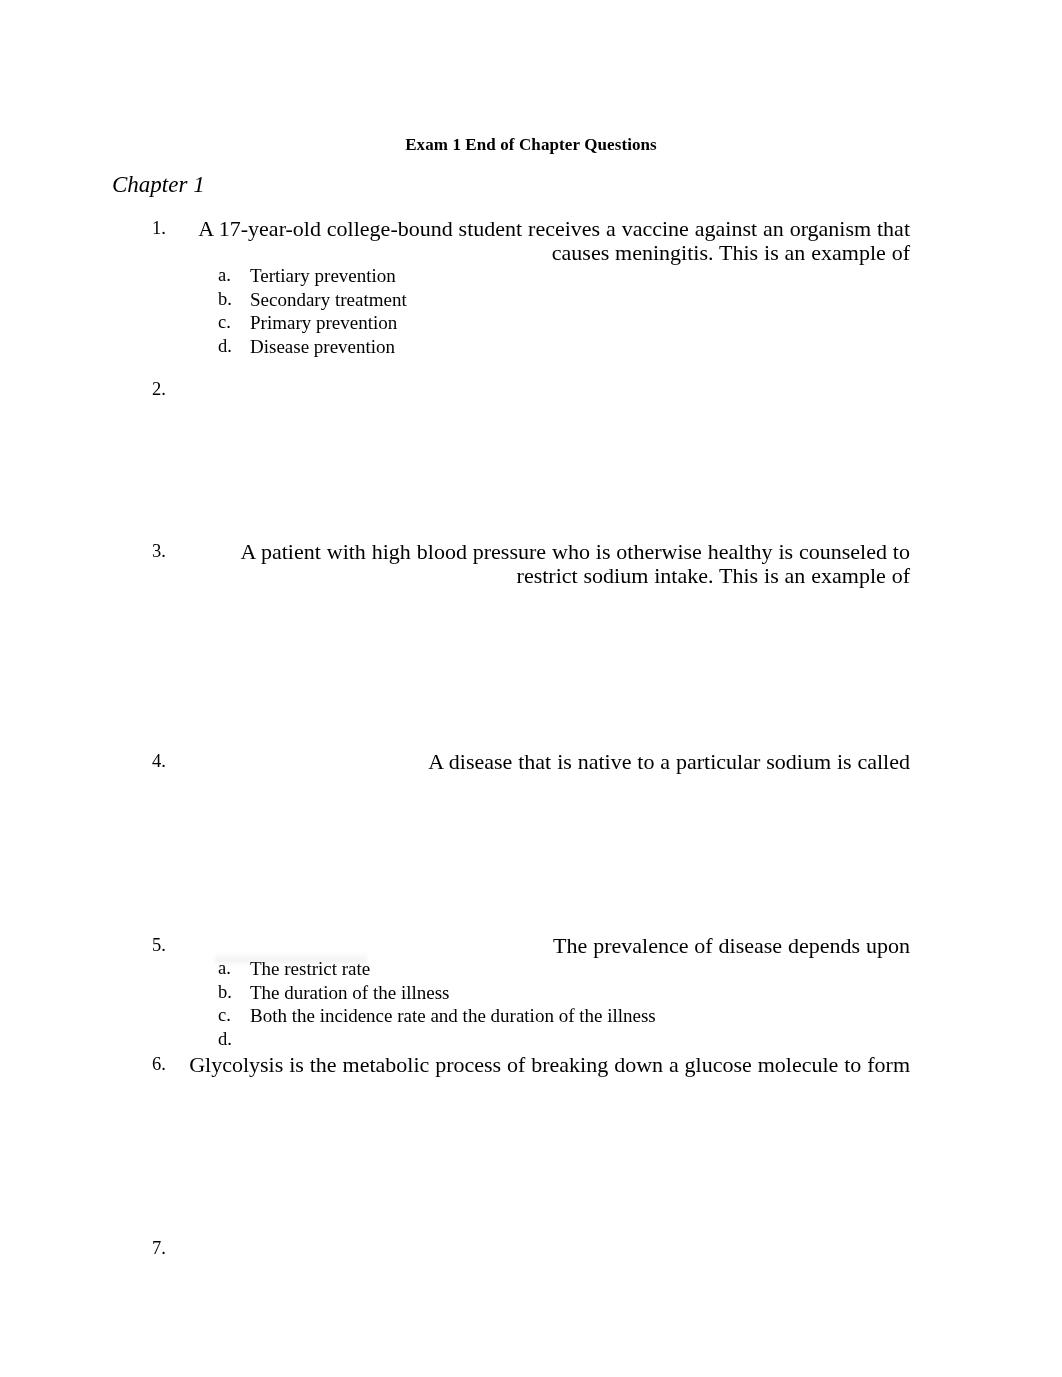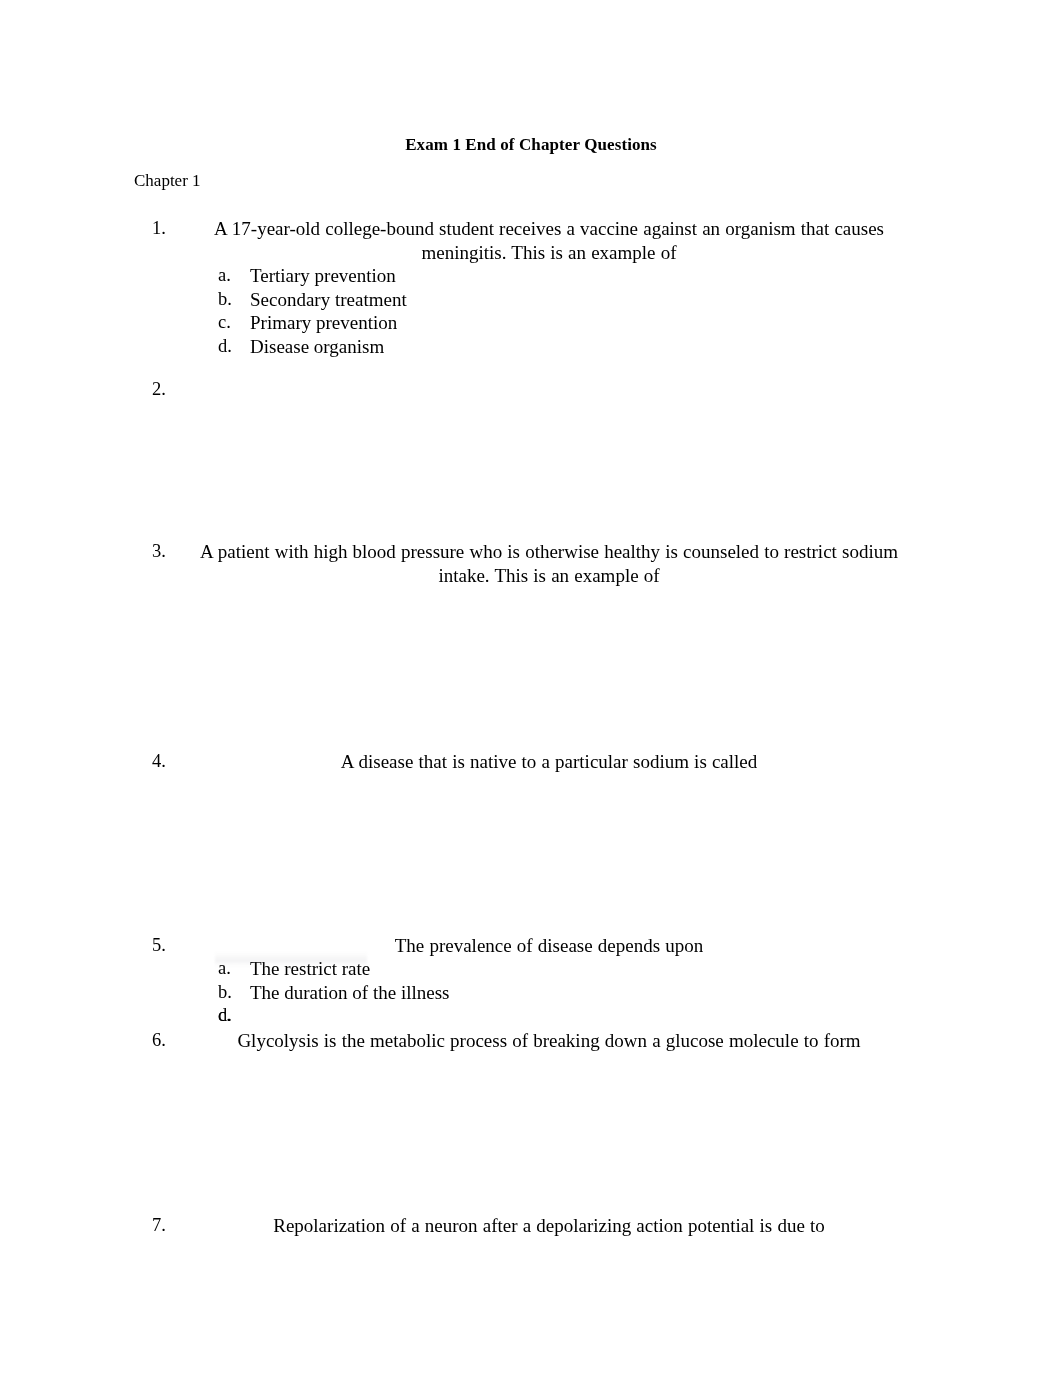--- a/index.html
+++ b/index.html
@@ -32,24 +32,25 @@
     font-size: 17px;
     line-height: 1.15;
     letter-spacing: 0.1px;
     white-space: pre;
   }
 
   
   .chapter-heading {
     position: absolute;
     top: 171px;
-    left: 134px;
-    font-size: 17px;
+    left: 112px;
+    font-size: 23px;
     line-height: 1.2;
     white-space: pre;
+    font-style: italic;
   }
 
   
   .question-list {
     position: absolute;
     top: 217px;
     left: 0;
     width: 1062px;
   }
   .question {
@@ -65,23 +66,23 @@
     position: absolute;
     left: 152px;
     top: 0;
     width: 30px;
     text-align: left;
     font-size: 18.5px;
     line-height: 23.5px;
     white-space: pre;
   }
   .q-text {
-    font-size: 19px;
-    line-height: 23.5px;
-    text-align: center;
+    font-size: 22px;
+    line-height: 23.5px;
+    text-align: right;
     word-spacing: 0.4px;
   }
 
   
   .options {
     margin-top: 0;
     padding: 0;
   }
   .option-row {
     position: relative;
@@ -134,21 +135,21 @@
   <div class="question-list">
       <div class="question">
         <div class="q-row">
           <span class="q-number">1.</span>
           <div class="q-text">A 17-year-old college-bound student receives a vaccine against an organism that causes meningitis.  This is an example of</div>
         </div>
         <div class="options">
           <div class="option-row"><span class="opt-letter">a.</span><span class="opt-text">Tertiary prevention</span></div>
           <div class="option-row"><span class="opt-letter">b.</span><span class="opt-text">Secondary treatment</span></div>
           <div class="option-row"><span class="opt-letter">c.</span><span class="opt-text">Primary prevention</span></div>
-          <div class="option-row"><span class="opt-letter">d.</span><span class="opt-text">Disease organism</span></div>
+          <div class="option-row"><span class="opt-letter">d.</span><span class="opt-text">Disease prevention</span></div>
         </div>
         <div class="answer-gap" style="height: 20px;"></div>
       </div>
       <div class="question">
         <div class="q-row">
           <span class="q-number">2.</span>
         </div>
         <div class="answer-gap" style="height: 162px;"></div>
       </div>
       <div class="question">
@@ -166,35 +167,34 @@
         <div class="answer-gap" style="height: 160px;"></div>
       </div>
       <div class="question">
         <div class="q-row">
           <span class="q-number">5.</span>
           <div class="q-text">The prevalence of disease depends upon</div>
         </div>
         <div class="options">
           <div class="option-row"><span class="opt-letter">a.</span><span class="opt-text">The restrict rate</span></div>
           <div class="option-row"><span class="opt-letter">b.</span><span class="opt-text">The duration of the illness</span></div>
-          <div class="option-row"><span class="opt-letter">c.</span></div>
+          <div class="option-row"><span class="opt-letter">c.</span><span class="opt-text">Both the incidence rate and the duration of the illness</span></div>
           <div class="option-row"><span class="opt-letter">d.</span></div>
         </div>
         <div class="answer-gap" style="height: 25px;"></div>
       </div>
       <div class="question">
         <div class="q-row">
           <span class="q-number">6.</span>
           <div class="q-text">Glycolysis is the metabolic process of breaking down a glucose molecule to form</div>
         </div>
         <div class="answer-gap" style="height: 161px;"></div>
       </div>
       <div class="question">
         <div class="q-row">
           <span class="q-number">7.</span>
-          <div class="q-text">Repolarization of a neuron after a depolarizing action potential is due to</div>
         </div>
       </div>
     </div>
 
   <div class="smudge-artifact"></div>
 
 </div>
 
 </body></html>

